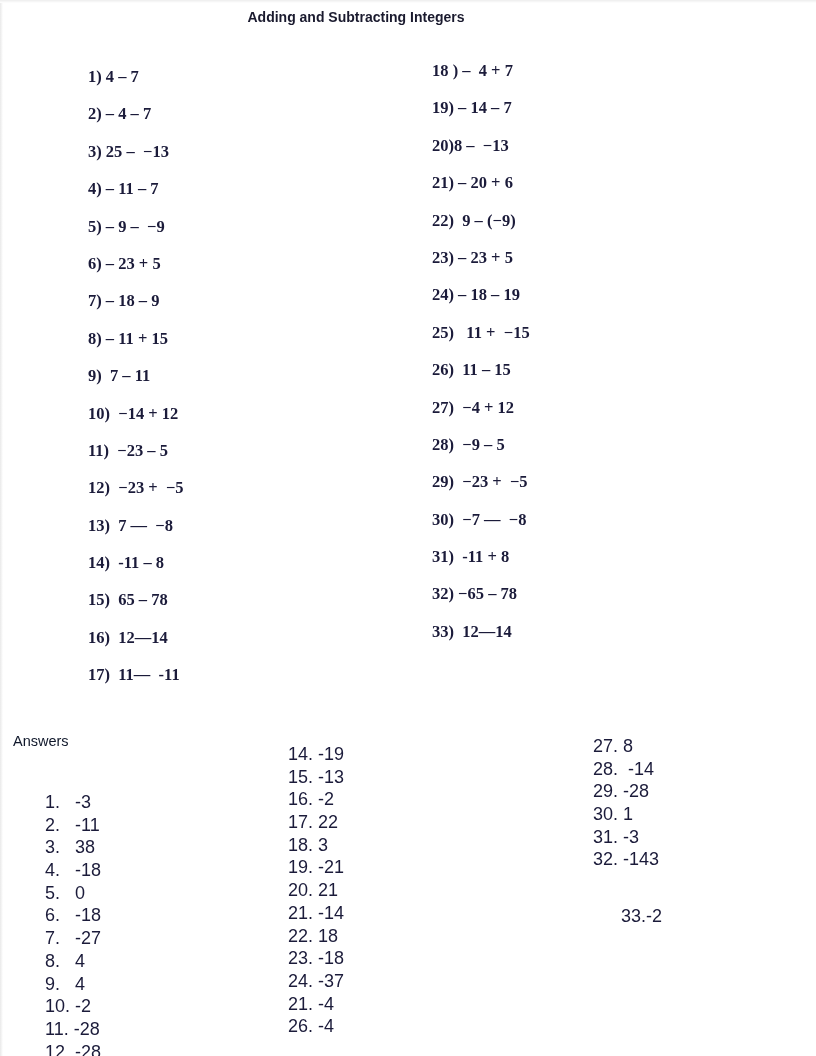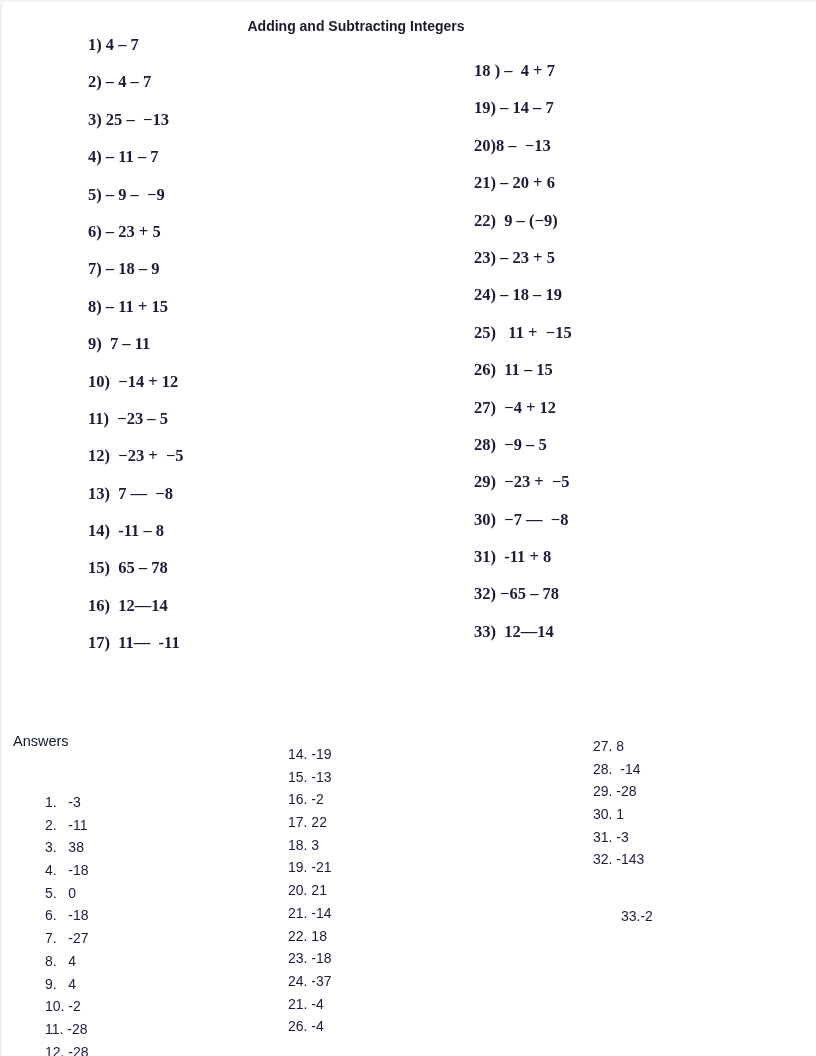--- a/index.html
+++ b/index.html
@@ -14,70 +14,69 @@
     position: relative;
     overflow: hidden;
   }
   .page {
     position: relative;
     width: 816px;
     height: 1056px;
   }
   .title {
     position: absolute;
-    top: 18px;
+    top: 9px;
     left: 0;
     width: 712px;
     text-align: center;
     font-family: "Liberation Sans", sans-serif;
     font-size: 14px;
     font-weight: bold;
     color: #1a1a2e;
   }
   
   .prob-col {
     position: absolute;
     font-family: "Liberation Serif", serif;
     font-weight: bold;
     font-size: 16.5px;
     color: #1b1b3a;
   }
   #col-left {
     left: 88px;
-    top: 26px;
+    top: 58px;
     width: 300px;
   }
   #col-right {
     left: 432px;
     top: 52px;
     width: 320px;
   }
   .prob {
     height: 37.4px;
     line-height: 37.4px;
     white-space: pre;
   }
   #col-right .prob {
     height: 37.4px;
     line-height: 37.4px;
-    margin-left: 42px;
   }
   
   .answers-heading {
     position: absolute;
     left: 13px;
     top: 733px;
     font-family: Liberation Sans, sans-serif;
     font-size: 14.5px;
     color: #0f172a;
   }
   .ans-col {
     position: absolute;
     font-family: "Liberation Sans", sans-serif;
-    font-size: 14px;
+    font-size: 18px;
     color: #1b1b3a;
   }
   #ans-col-1 {
     left: 45px;
     top: 758px;
     margin-top: 33px;
   }
   #ans-col-2 {
     left: 288px;
     top: 743px;

